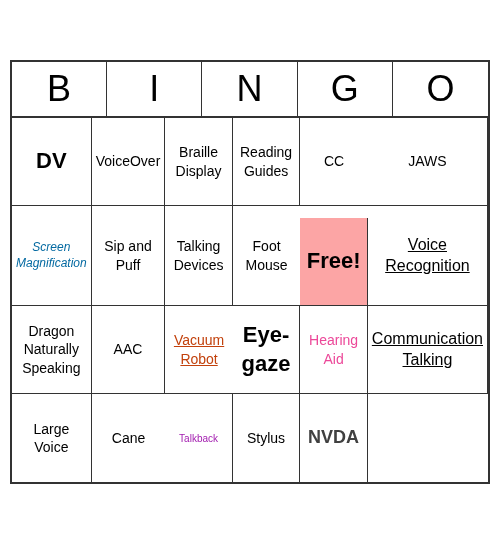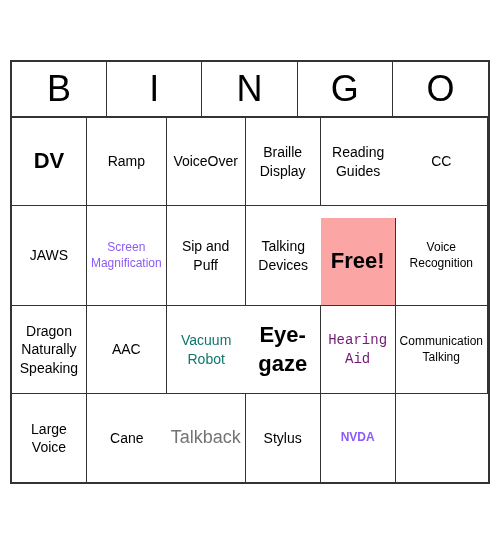--- a/index.html
+++ b/index.html
@@ -43,55 +43,55 @@
       text-align: center;
       padding: 6px 4px;
       min-height: 88px;
       font-size: 14px;
       line-height: 1.3;
       color: #000;
     }
     .cell:nth-child(5n) { border-right: none; }
     .cell:nth-last-child(-n+5) { border-bottom: none; }
     .cell-bold { font-weight: bold; font-size: 22px; }
-    .cell-red { color: #0f766e; }
-    .cell-purple { color: #8b5cf6; font-size: 12px; }
-    .cell-green { color: #701a75; font-family: Liberation Mono, monospace; }
-    .cell-blue { color: #8b5cf6; font-size: 12px; font-weight: bold; }
-    .cell-talkback { color: #737373; font-size: 18px; }
+    .cell-red { color: #c2410c; text-decoration: underline; }
+    .cell-purple { color: #0369a1; font-size: 12px; font-style: italic; }
+    .cell-green { color: #ec4899; }
+    .cell-blue { color: #404040; font-size: 18px; font-weight: bold; }
+    .cell-talkback { color: #a21caf; font-size: 10px; }
     .cell-free {
       background-color: #fca5a5;
       font-size: 22px;
       font-weight: bold;
       margin-top: 12px;
     }
-    .cell-small { font-size: 12px; }
+    .cell-small { font-size: 16px; text-decoration: underline; }
   </style>
 </head>
 <body>
 
 <div class="bingo-card">
   <div class="header-row">
     <div class="header-cell">B</div>
     <div class="header-cell">I</div>
     <div class="header-cell">N</div>
     <div class="header-cell">G</div>
     <div class="header-cell">O</div>
   </div>
   <div class="grid" id="bingo-grid">
   <div class="cell cell-bold">DV</div>
-      <div class="cell">Ramp</div>
       <div class="cell">VoiceOver</div>
       <div class="cell">Braille Display</div>
       <div class="cell">Reading Guides</div>
       <div class="cell">CC</div>
       <div class="cell">JAWS</div>
       <div class="cell cell-purple">Screen Magnification</div>
       <div class="cell">Sip and Puff</div>
       <div class="cell">Talking Devices</div>
+      <div class="cell">Foot Mouse</div>
       <div class="cell cell-free">Free!</div>
       <div class="cell cell-small">Voice Recognition</div>
       <div class="cell">Dragon Naturally Speaking</div>
       <div class="cell">AAC</div>
       <div class="cell cell-red">Vacuum Robot</div>
       <div class="cell" style="font-size: 22px; font-weight: bold;">Eye-gaze</div>
       <div class="cell cell-green">Hearing Aid</div>
       <div class="cell cell-small">Communication Talking</div>
       <div class="cell">Large Voice</div>
       <div class="cell">Cane</div>

